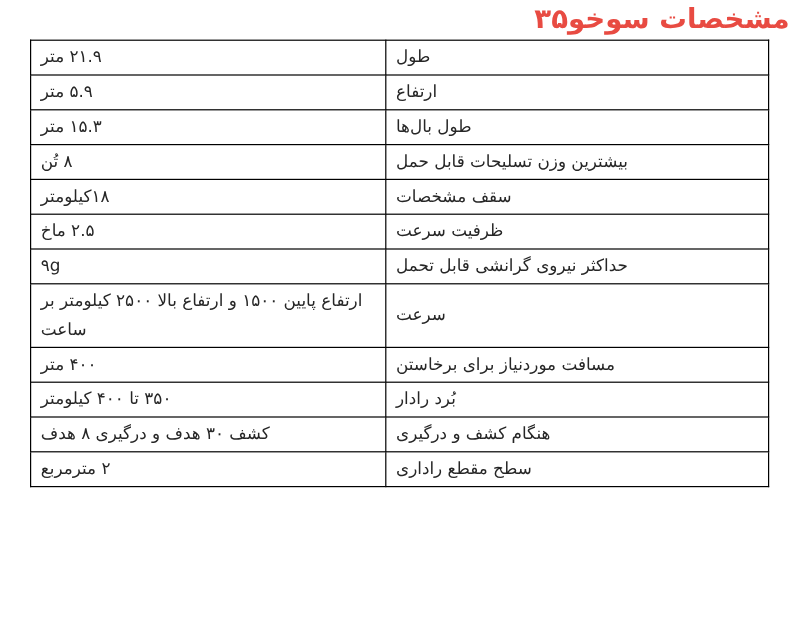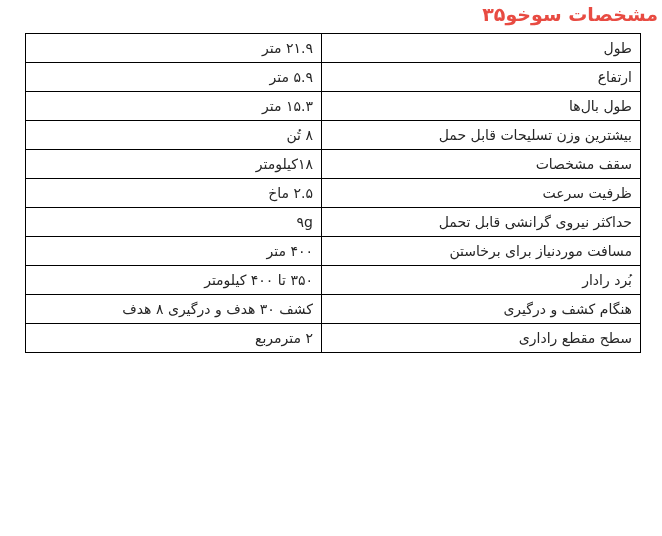--- a/index.html
+++ b/index.html
@@ -9,40 +9,40 @@
     height: 536px;
     position: relative;
     overflow: hidden;
     font-family: "DejaVu Sans", sans-serif;
   }
   .page-title {
     position: absolute;
     top: 3px;
     right: 4px;
     direction: rtl;
-    font-size: 19px;
+    font-size: 23px;
     font-weight: bold;
     color: #e84b42;
     white-space: nowrap;
   }
   table.specs-table {
     position: absolute;
     top: 33px;
     left: 25px;
     width: 615px;
     border-collapse: collapse;
     direction: rtl;
     table-layout: fixed;
   }
   table.specs-table col.col-label { width: 319px; }
   table.specs-table col.col-value { width: 296px; }
   table.specs-table tr { height: 28px; }
   table.specs-table td {
     border: 1px solid #000000;
-    text-align: right;
+    text-align: left;
     vertical-align: middle;
     padding: 2px 8px;
     font-size: 14px;
     line-height: 24px;
     color: #262626;
     word-wrap: break-word;
   }
 </style>
 </head>
 <body>
@@ -77,20 +77,24 @@
     </tr>
     <tr>
       <td>ظرفیت سرعت</td>
       <td>۲.۵ ماخ</td>
     </tr>
     <tr>
       <td>حداکثر نیروی گرانشی قابل تحمل</td>
       <td>۹g</td>
     </tr>
     <tr>
+      <td>سرعت</td>
+      <td>ارتفاع پایین ۱۵۰۰ و ارتفاع بالا ۲۵۰۰ کیلومتر بر ساعت</td>
+    </tr>
+    <tr>
       <td>مسافت موردنیاز برای برخاستن</td>
       <td>۴۰۰ متر</td>
     </tr>
     <tr>
       <td>بُرد رادار</td>
       <td>۳۵۰ تا ۴۰۰ کیلومتر</td>
     </tr>
     <tr>
       <td>هنگام کشف و درگیری</td>
       <td>کشف ۳۰ هدف و درگیری ۸ هدف</td>

